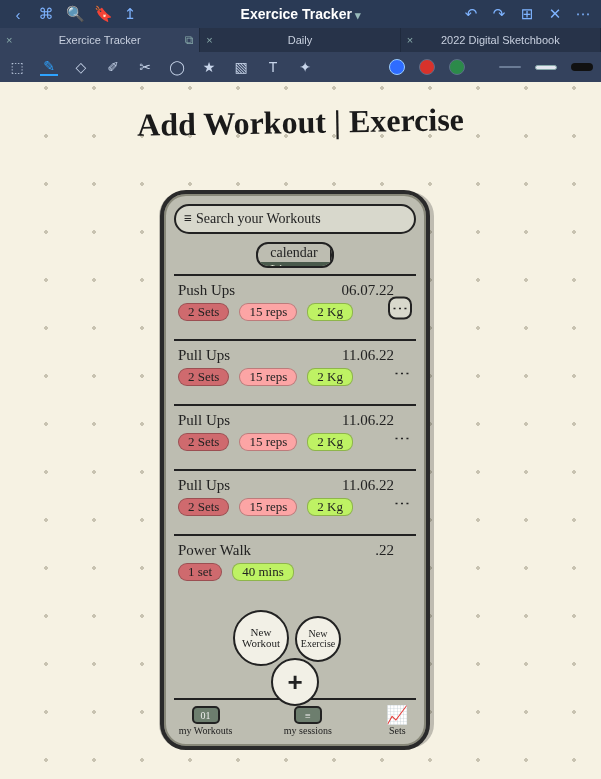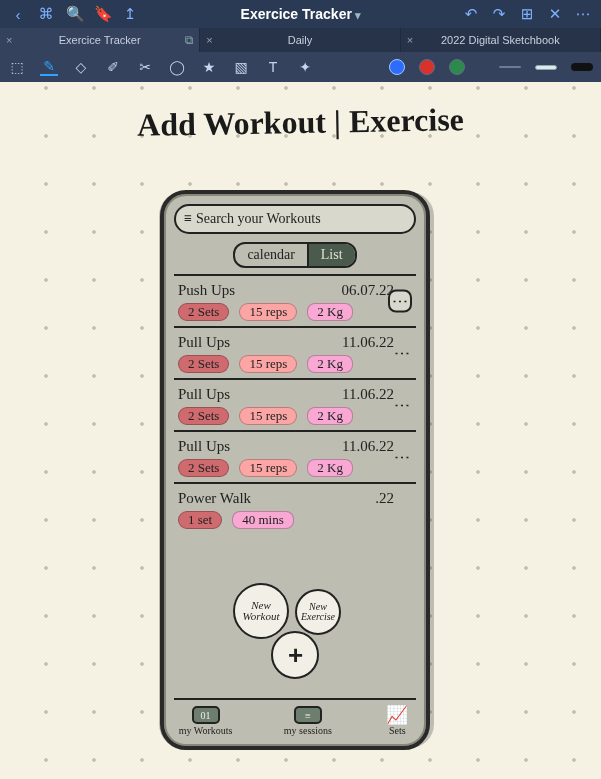--- a/index.html
+++ b/index.html
@@ -113,47 +113,48 @@
 
   .toggle {
     align-self:center;
     display:flex;
     border:2.5px solid #222;
     border-radius:12px;
     overflow:hidden;
     height:26px;
     margin-top:2px;
     font-size:14px;
+    flex-direction:column;
   }
   .toggle > div { padding: 1px 12px; display:flex;align-items:center;}
   .toggle .sel { background:#4a5a4c; color:#e0e3d2;}
   .toggle > div:first-child{ border-right:2px solid #222;}
 
   .list { flex:1; display:flex; flex-direction:column; }
   .row {
     border-top: 2px solid #222;
-    padding: 5px 4px 5px 4px;
+    padding: 5px 4px 18px 4px;
     position:relative;
     font-size:15px;
     line-height:1.25;
   }
   .row .line1 { display:flex; justify-content:space-between; padding-right:18px;}
   .row .line2 { display:flex; gap:10px; align-items:center; margin-top:3px; font-size:13px;}
   .pill { padding: 0 9px; border-radius: 10px; border:1px solid rgba(0,0,0,.25); }
   .pill.red { background:#cf6a6e; }
   .pill.grn { background:#fca5a5; }
-  .pill.yel { background:#f9a8d4;border-radius:8px; }
+  .pill.yel { background:#bef264;border-radius:8px; }
   .kebab { position:absolute; right:4px; top:50%; transform:translateY(-50%); font-size:16px; letter-spacing:-1px; writing-mode: vertical-rl;}
   .kebab.boxed { border:2px solid #222; border-radius:8px; padding:2px 0; background:#d8d8cc;}
 
   
   .fab-cluster {
     position:absolute;
-    bottom: 67px; left: 50%; transform: translateX(-50%);
-    width: 140px; height: 120px; font-style: italic;
+    bottom: 40px; left: 50%; transform: translateX(-50%);
+    width: 140px; height: 120px;
   }
   .bubble {
     position:absolute;
     border:2.5px solid #222; border-radius:50%;
     background:#f2f0e6;
     display:flex;align-items:center;justify-content:center;
     text-align:center;
     font-size:11px; line-height:1;
   }
   .b-main { width:48px;height:48px; bottom:0; left:46px; font-size:26px; font-family: -apple-system, sans-serif; font-weight:700;}

